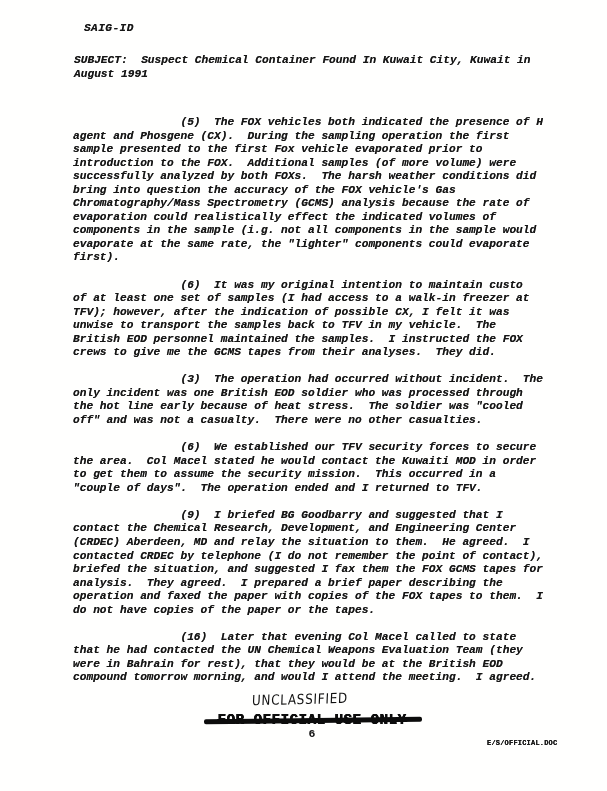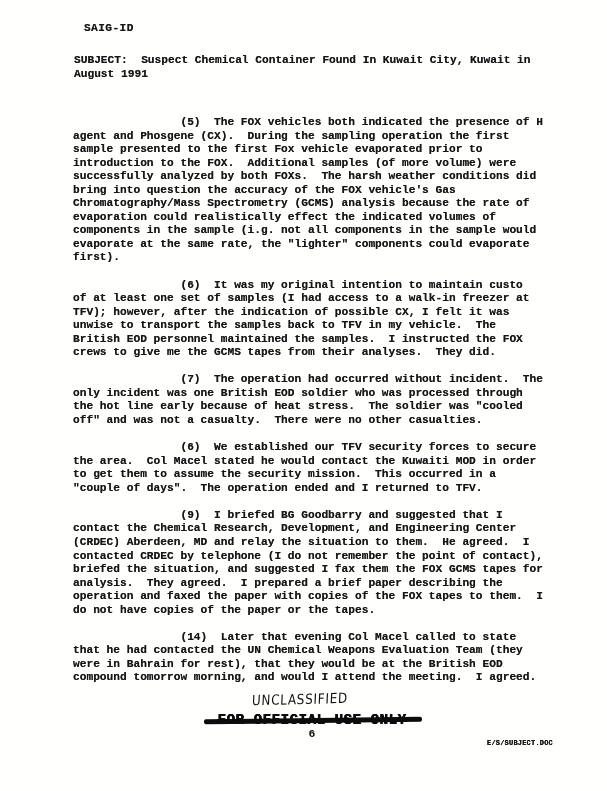--- a/index.html
+++ b/index.html
@@ -17,20 +17,21 @@
     color: #141414;
   }
   .typewriter {
     font-family: "Liberation Mono", monospace;
     font-weight: bold;
     font-size: 11.2px;
     line-height: 13.55px;
     color: #161616;
     white-space: pre;
     text-shadow: 0 0 0.35px rgba(0,0,0,0.65);
+    font-style: italic;
   }
   .saig {
     position: absolute;
     left: 84px;
     top: 22px;
     letter-spacing: 0.4px;
   }
   .subject {
     position: absolute;
     left: 74px;
@@ -131,46 +132,46 @@
 evaporation could realistically effect the indicated volumes of
 components in the sample (i.g. not all components in the sample would
 evaporate at the same rate, the "lighter" components could evaporate
 first).</div>
     <div class="typewriter para">                (6)  It was my original intention to maintain custo
 of at least one set of samples (I had access to a walk-in freezer at
 TFV); however, after the indication of possible CX, I felt it was
 unwise to transport the samples back to TFV in my vehicle.  The
 British EOD personnel maintained the samples.  I instructed the FOX
 crews to give me the GCMS tapes from their analyses.  They did.</div>
-    <div class="typewriter para">                (7)  The operation had occurred without incident.  The
+    <div class="typewriter para">                (3)  The operation had occurred without incident.  The
 only incident was one British EOD soldier who was processed through
 the hot line early because of heat stress.  The soldier was "cooled
 off" and was not a casualty.  There were no other casualties.</div>
     <div class="typewriter para">                (6)  We established our TFV security forces to secure
 the area.  Col Macel stated he would contact the Kuwaiti MOD in order
 to get them to assume the security mission.  This occurred in a
 "couple of days".  The operation ended and I returned to TFV.</div>
     <div class="typewriter para">                (9)  I briefed BG Goodbarry and suggested that I
 contact the Chemical Research, Development, and Engineering Center
 (CRDEC) Aberdeen, MD and relay the situation to them.  He agreed.  I
 contacted CRDEC by telephone (I do not remember the point of contact),
 briefed the situation, and suggested I fax them the FOX GCMS tapes for
 analysis.  They agreed.  I prepared a brief paper describing the
 operation and faxed the paper with copies of the FOX tapes to them.  I
 do not have copies of the paper or the tapes.</div>
-    <div class="typewriter para">                (14)  Later that evening Col Macel called to state
+    <div class="typewriter para">                (16)  Later that evening Col Macel called to state
 that he had contacted the UN Chemical Weapons Evaluation Team (they
 were in Bahrain for rest), that they would be at the British EOD
 compound tomorrow morning, and would I attend the meeting.  I agreed.</div>
   </div>
 
   <div class="footer-unclassified">UNCLASSIFIED</div>
 
   <div class="fouo-wrap">
     <span class="fouo-text">FOR OFFICIAL USE ONLY</span>
     <div class="fouo-strike"></div>
   </div>
 
   <div class="page-number">6</div>
 
-  <div class="doc-ref">E/S/SUBJECT.DOC</div>
+  <div class="doc-ref">E/S/OFFICIAL.DOC</div>
 
 </div>
 
 </body></html>

